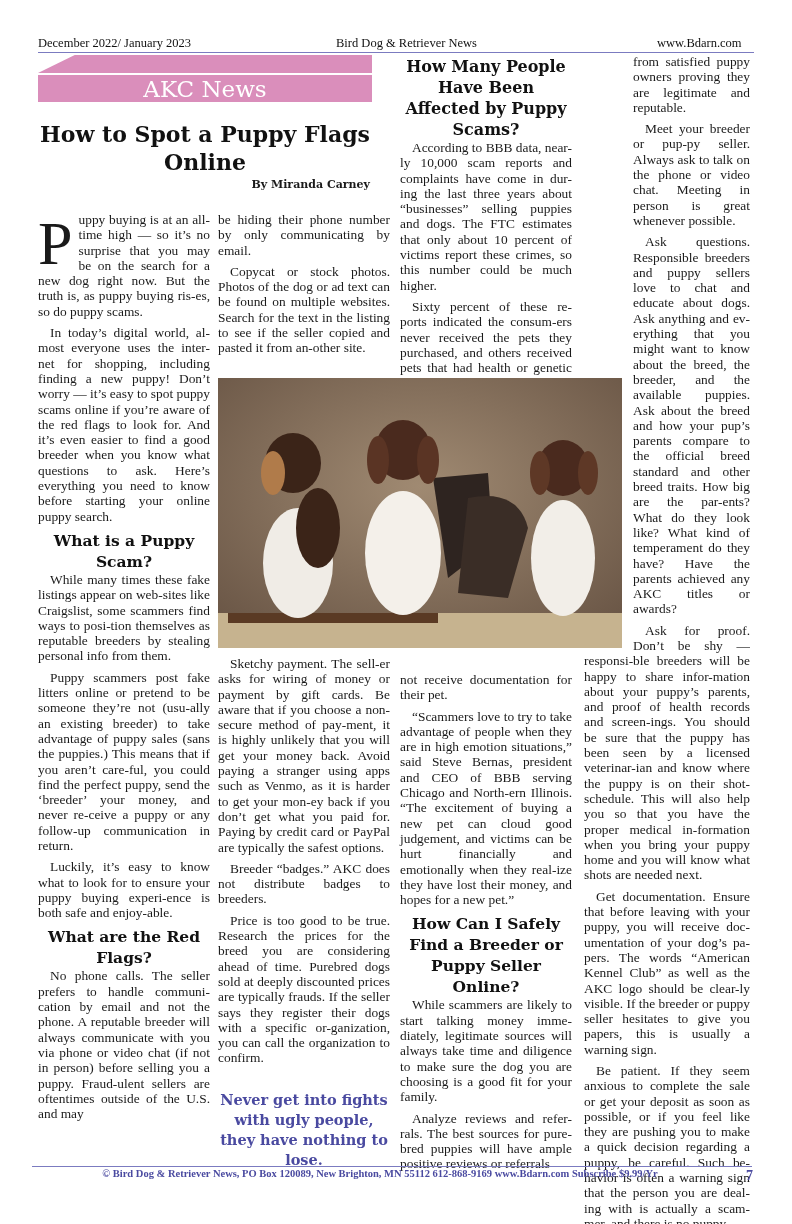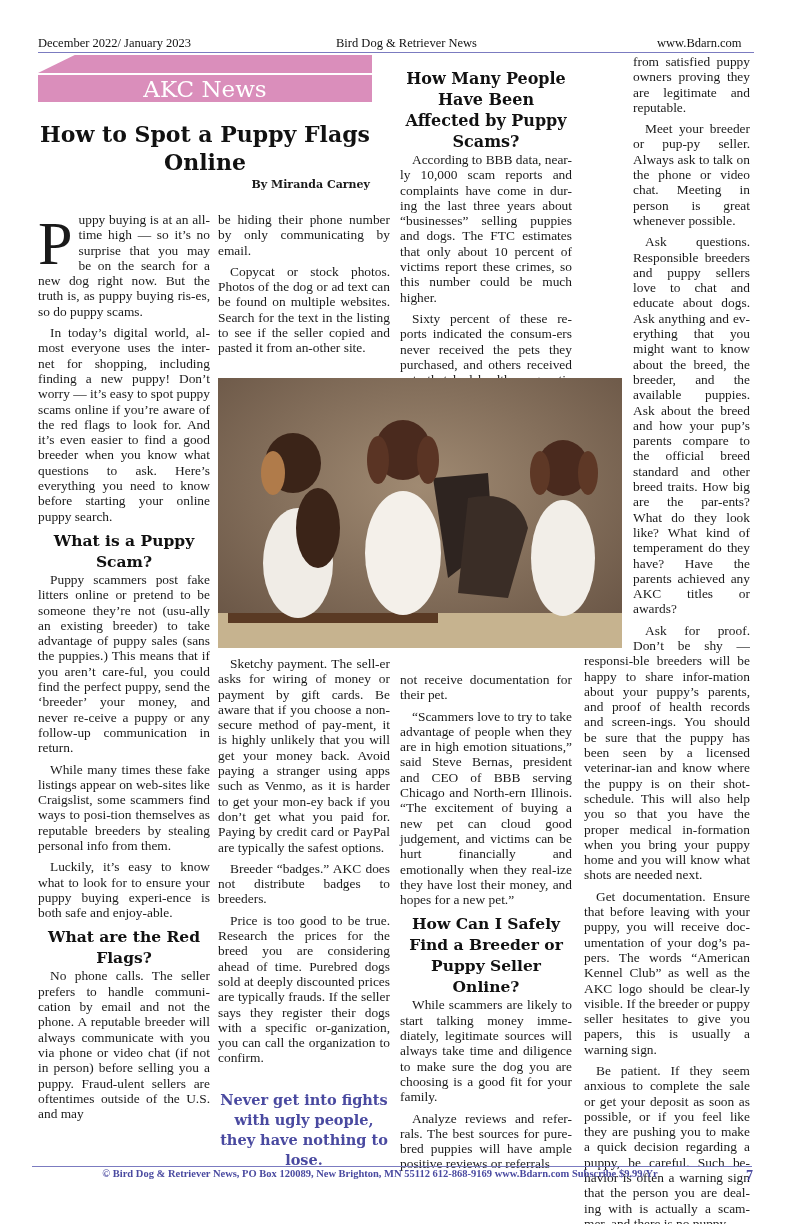--- a/index.html
+++ b/index.html
@@ -44,34 +44,34 @@
   <div class="bar">AKC News</div>
 </div>
 
 <div class="abs title">How to Spot a Puppy Flags Online</div>
 <div class="abs byline">By Miranda Carney</div>
 
 <div class="col" style="left:38px; top:212px; width:172px;">
   <p class="noind"><span class="dropcap">P</span><span>uppy buying is at an all-time high — so it’s no surprise that you may be on the search for a new dog right now. But the truth is, as puppy buying ris-es, so do puppy scams.</span></p>
   <p>In today’s digital world, al-most everyone uses the inter-net for shopping, including finding a new puppy! Don’t worry — it’s easy to spot puppy scams online if you’re aware of the red flags to look for. And it’s even easier to find a good breeder when you know what questions to ask. Here’s everything you need to know before starting your online puppy search.</p>
   <h3>What is a Puppy Scam?</h3>
+  <p>While many times these fake listings appear on web-sites like Craigslist, some scammers find ways to posi-tion themselves as reputable breeders by stealing personal info from them.</p>
   <p>Puppy scammers post fake litters online or pretend to be someone they’re not (usu-ally an existing breeder) to take advantage of puppy sales (sans the puppies.) This means that if you aren’t care-ful, you could find the perfect puppy, send the ‘breeder’ your money, and never re-ceive a puppy or any follow-up communication in return.</p>
-  <p>While many times these fake listings appear on web-sites like Craigslist, some scammers find ways to posi-tion themselves as reputable breeders by stealing personal info from them.</p>
   <p>Luckily, it’s easy to know what to look for to ensure your puppy buying experi-ence is both safe and enjoy-able.</p>
   <h3>What are the Red Flags?</h3>
   <p>No phone calls. The seller prefers to handle communi-cation by email and not the phone. A reputable breeder will always communicate with you via phone or video chat (if not in person) before selling you a puppy. Fraud-ulent sellers are oftentimes outside of the U.S. and may</p>
 </div>
 
 <div class="col" style="left:218px; top:212px; width:172px;">
   <p class="noind">be hiding their phone number by only communicating by email.</p>
   <p>Copycat or stock photos. Photos of the dog or ad text can be found on multiple websites. Search for the text in the listing to see if the seller copied and pasted it from an-other site.</p>
 </div>
 
 <div class="col" style="left:400px; top:56px; width:172px;">
-  <h3 style="font-size:16px; line-height:21px; margin-top:12px;">How Many People Have Been Affected by Puppy Scams?</h3>
+  <h3 style="font-size:16px; line-height:21px; margin-top:0;">How Many People Have Been Affected by Puppy Scams?</h3>
   <p>According to BBB data, near-ly 10,000 scam reports and complaints have come in dur-ing the last three years about “businesses” selling puppies and dogs. The FTC estimates that only about 10 percent of victims report these crimes, so this number could be much higher.</p>
   <p>Sixty percent of these re-ports indicated the consum-ers never received the pets they purchased, and others received pets that had health or genetic problems and did</p>
 </div>
 
 <div class="abs photo">
   <svg width="404" height="270" viewBox="0 0 404 270">
     <defs>
       <radialGradient id="bg" cx="50%" cy="40%" r="70%">
         <stop offset="0" stop-color="#a08a72"></stop>
           <stop offset="1" stop-color="#6a5646"></stop>

